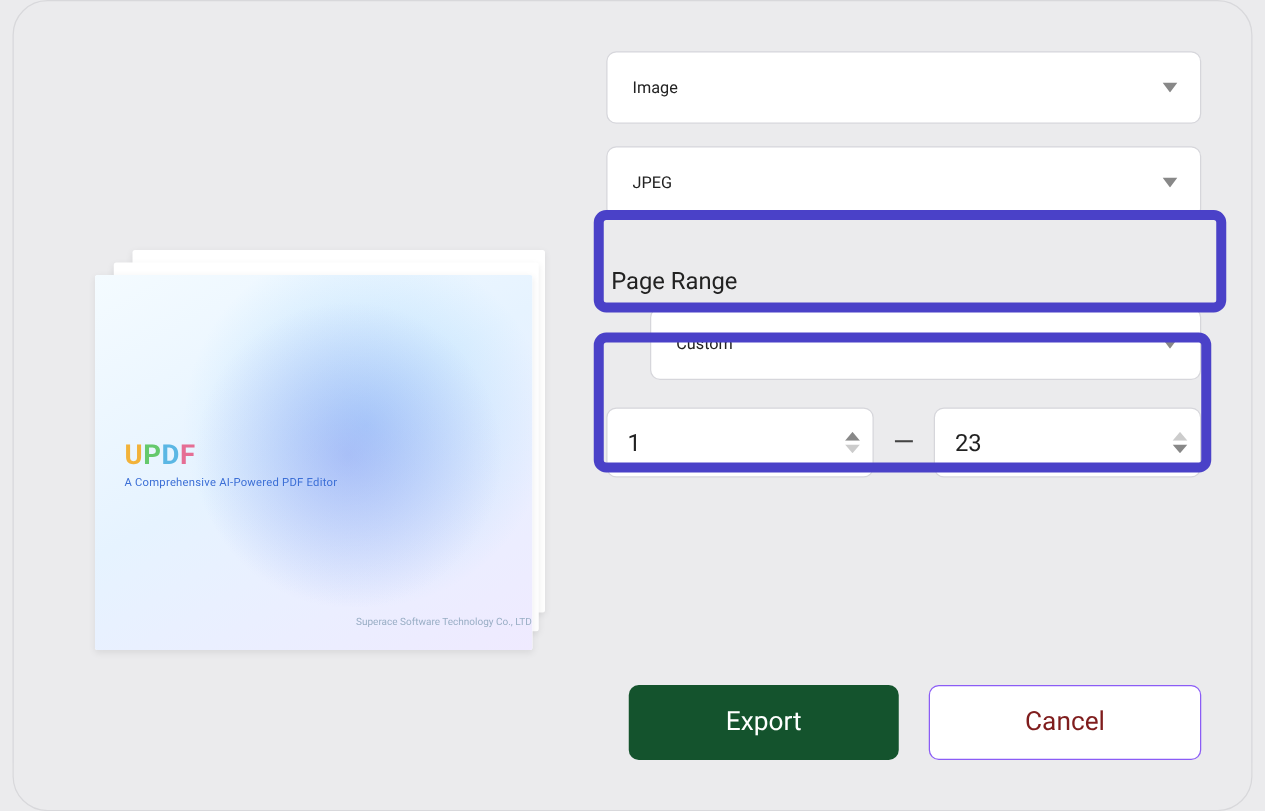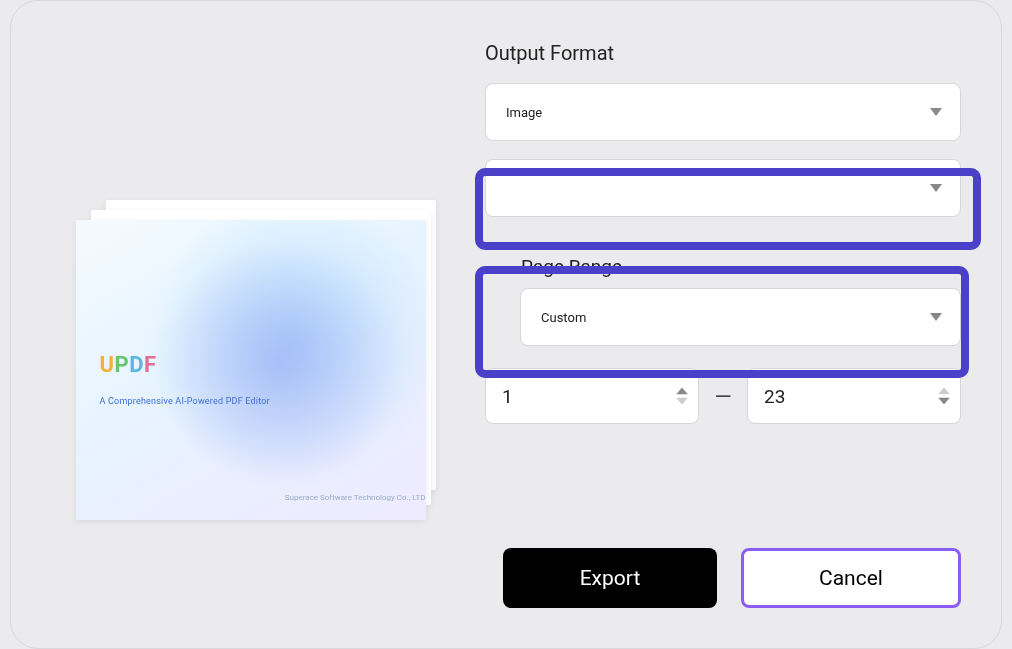--- a/index.html
+++ b/index.html
@@ -55,21 +55,21 @@
       position: absolute; top: 95px; left: 24px;
     }
     .updf-logo {
       font-weight: 700; font-size: 22px; letter-spacing: 0.5px; margin-top: 37px;
     }
     .updf-logo .u { color: #f2b23a; }
     .updf-logo .p { color: #65c96c; }
     .updf-logo .d { color: #5bb7e4; }
     .updf-logo .f { color: #e56e94; }
     .updf-tag {
-      font-size: 9px; color: #3c6fd6; margin-top: 19px; letter-spacing: 0.2px;
+      font-size: 9px; color: #3c6fd6; margin-top: 5px; letter-spacing: 0.2px;
     }
     .thumb-footer {
       position: absolute; bottom: 18px; left: 0; right: 0;
       text-align: right; font-size: 8px; color: #99aec5;
     }
     .form-col {
       flex: 1;
       padding-left: 35px;
       padding-right: 10px;
       display: flex;
@@ -98,21 +98,21 @@
     .caret svg { display: block; }
     .highlight-box {
       position: absolute;
       border: 8px solid #4a41c8;
       border-radius: 10px;
       pointer-events: none;
     }
     .hl-jpeg { top: 168px; left: 475px; width: 506px; height: 82px; }
     .hl-range { top: 266px; left: 475px; width: 494px; height: 112px; }
     .page-range-label {
-      font-size: 19px; color: #222; margin-top: 20px; margin-bottom: 10px; padding-left: 4px; margin-left: 32px;
+      font-size: 19px; color: #222; margin-top: 20px; margin-bottom: 10px; padding-left: 4px;
     }
     .range-row {
       display: flex; align-items: center; gap: 14px; margin-top: 4px;
     }
     .num-box {
       position: relative;
       background: #fff;
       border: 1px solid #d6d6db;
       border-radius: 8px;
       height: 56px; width: 214px;
@@ -126,22 +126,22 @@
     .button-row {
       margin-top: auto;
       padding-top: 90px;
       display: flex; gap: 24px;
     }
     .btn {
       flex: 1; height: 60px; border-radius: 8px;
       display: flex; align-items: center; justify-content: center;
       font-size: 21px; cursor: pointer;
     }
-    .btn-primary { background: #000000; color: #fff; border: none; margin-left: 18px; }
-    .btn-secondary { background: #fff; color: #000000; border: 3px solid #8b5cf6; }
+    .btn-primary { background: #14532d; color: #fff; border: none; margin-left: 18px; }
+    .btn-secondary { background: #fff; color: #7f1d1d; border: 1px solid #8b5cf6; }
     .sel-inner { flex:1; }
   </style>
 </head>
 <body>
 
 <div class="dialog">
 
   <div class="preview-col">
     <div class="thumb-stack">
       <div class="thumb-page p3"></div>
@@ -153,32 +153,32 @@
             <span class="u">U</span><span class="p">P</span><span class="d">D</span><span class="f">F</span>
           </div>
           <div class="updf-tag">A Comprehensive AI-Powered PDF Editor</div>
         </div>
         <div class="thumb-footer">Superace Software Technology Co., LTD</div>
       </div>
     </div>
   </div>
 
   <div class="form-col">
-    <div class="label">Output Format</div>
 
     <div class="select-box">
       <span class="sel-inner">Image</span>
       <span class="caret">
         <svg width="12" height="8" viewBox="0 0 12 8">
             <polygon points="0,0 12,0 6,8" fill="#888"></polygon>
           </svg>
       </span>
     </div>
 
     <div class="select-box">
+      <span class="sel-inner">JPEG</span>
       <span class="caret">
         <svg width="12" height="8" viewBox="0 0 12 8">
             <polygon points="0,0 12,0 6,8" fill="#888"></polygon>
           </svg>
       </span>
     </div>
 
     <div class="page-range-label">Page Range</div>
 
     <div class="select-box" style="margin-bottom:18px;margin-left:35px;">

